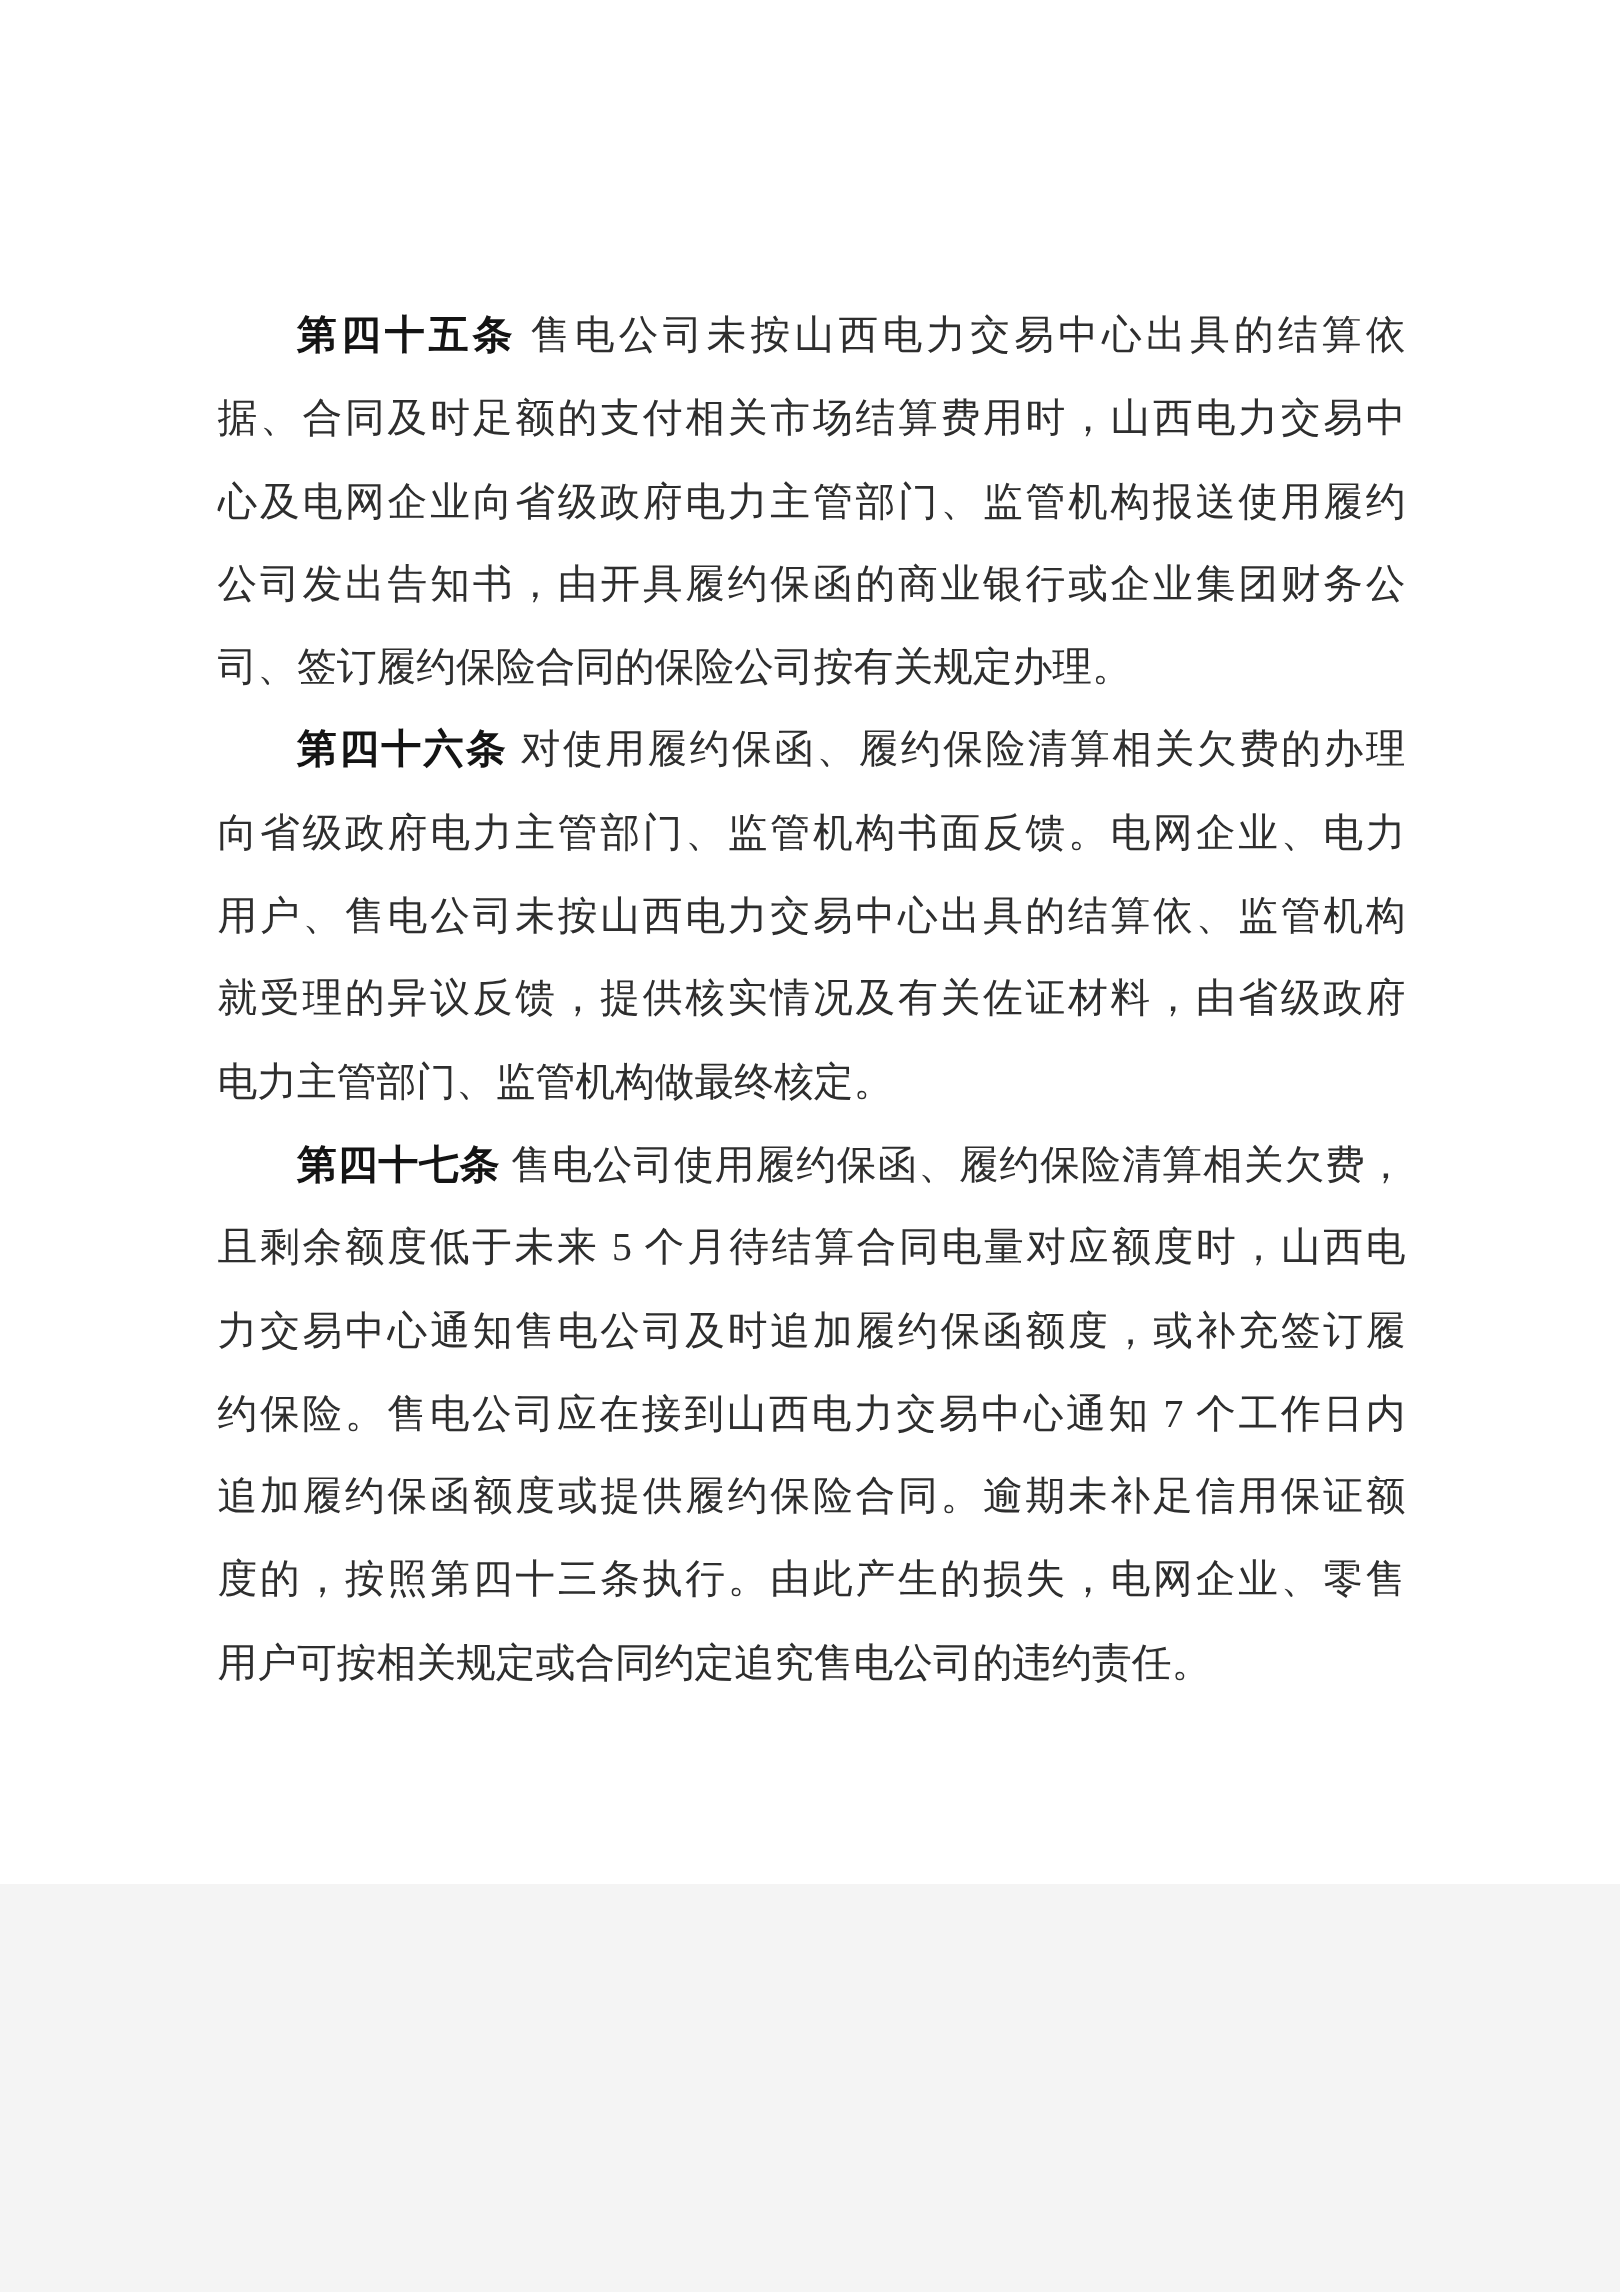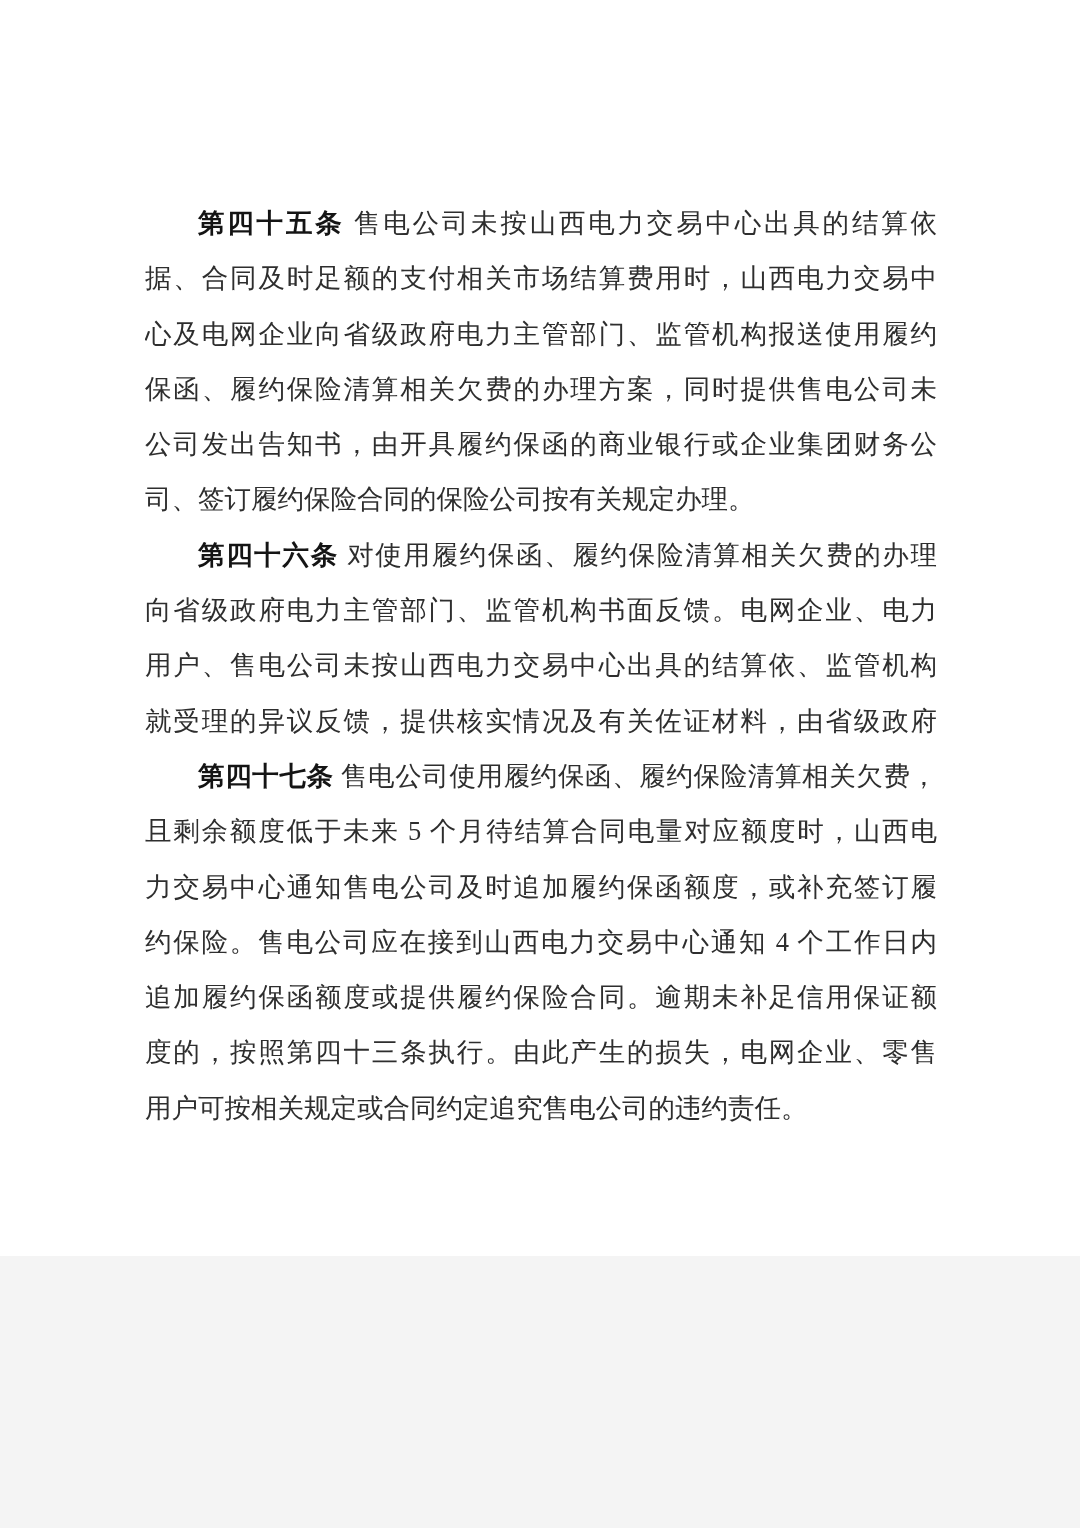--- a/index.html
+++ b/index.html
@@ -68,35 +68,35 @@
 </style>
 </head>
 <body>
 
 <div class="page">
   <main class="content">
       <div class="paragraph">
         <div class="line indent"><span class="article-heading">第四十五条</span> 售电公司未按山西电力交易中心出具的结算依</div>
         <div class="line">据、合同及时足额的支付相关市场结算费用时，山西电力交易中</div>
         <div class="line">心及电网企业向省级政府电力主管部门、监管机构报送使用履约</div>
-        <div class="line">保函、履约保险清算相关欠费的办理方案，同时提供售电公司未</div>
         <div class="line">公司发出告知书，由开具履约保函的商业银行或企业集团财务公</div>
         <div class="line last">司、签订履约保险合同的保险公司按有关规定办理。</div>
       </div>
       <div class="paragraph">
         <div class="line indent"><span class="article-heading">第四十六条</span> 对使用履约保函、履约保险清算相关欠费的办理</div>
         <div class="line">向省级政府电力主管部门、监管机构书面反馈。电网企业、电力</div>
         <div class="line">用户、售电公司未按山西电力交易中心出具的结算依、监管机构</div>
         <div class="line">就受理的异议反馈，提供核实情况及有关佐证材料，由省级政府</div>
+        <div class="line last">电力主管部门、监管机构做最终核定。</div>
       </div>
       <div class="paragraph">
         <div class="line indent"><span class="article-heading">第四十七条</span> 售电公司使用履约保函、履约保险清算相关欠费，</div>
         <div class="line">且剩余额度低于未来 5 个月待结算合同电量对应额度时，山西电</div>
         <div class="line">力交易中心通知售电公司及时追加履约保函额度，或补充签订履</div>
-        <div class="line">约保险。售电公司应在接到山西电力交易中心通知 4 个工作日内</div>
+        <div class="line">约保险。售电公司应在接到山西电力交易中心通知 7 个工作日内</div>
         <div class="line">追加履约保函额度或提供履约保险合同。逾期未补足信用保证额</div>
         <div class="line">度的，按照第四十三条执行。由此产生的损失，电网企业、零售</div>
         <div class="line last">用户可按相关规定或合同约定追究售电公司的违约责任。</div>
       </div>
     </main>
   <footer class="page-footer">
     <span class="page-number">— 13 —</span>
   </footer>
 </div>
 

